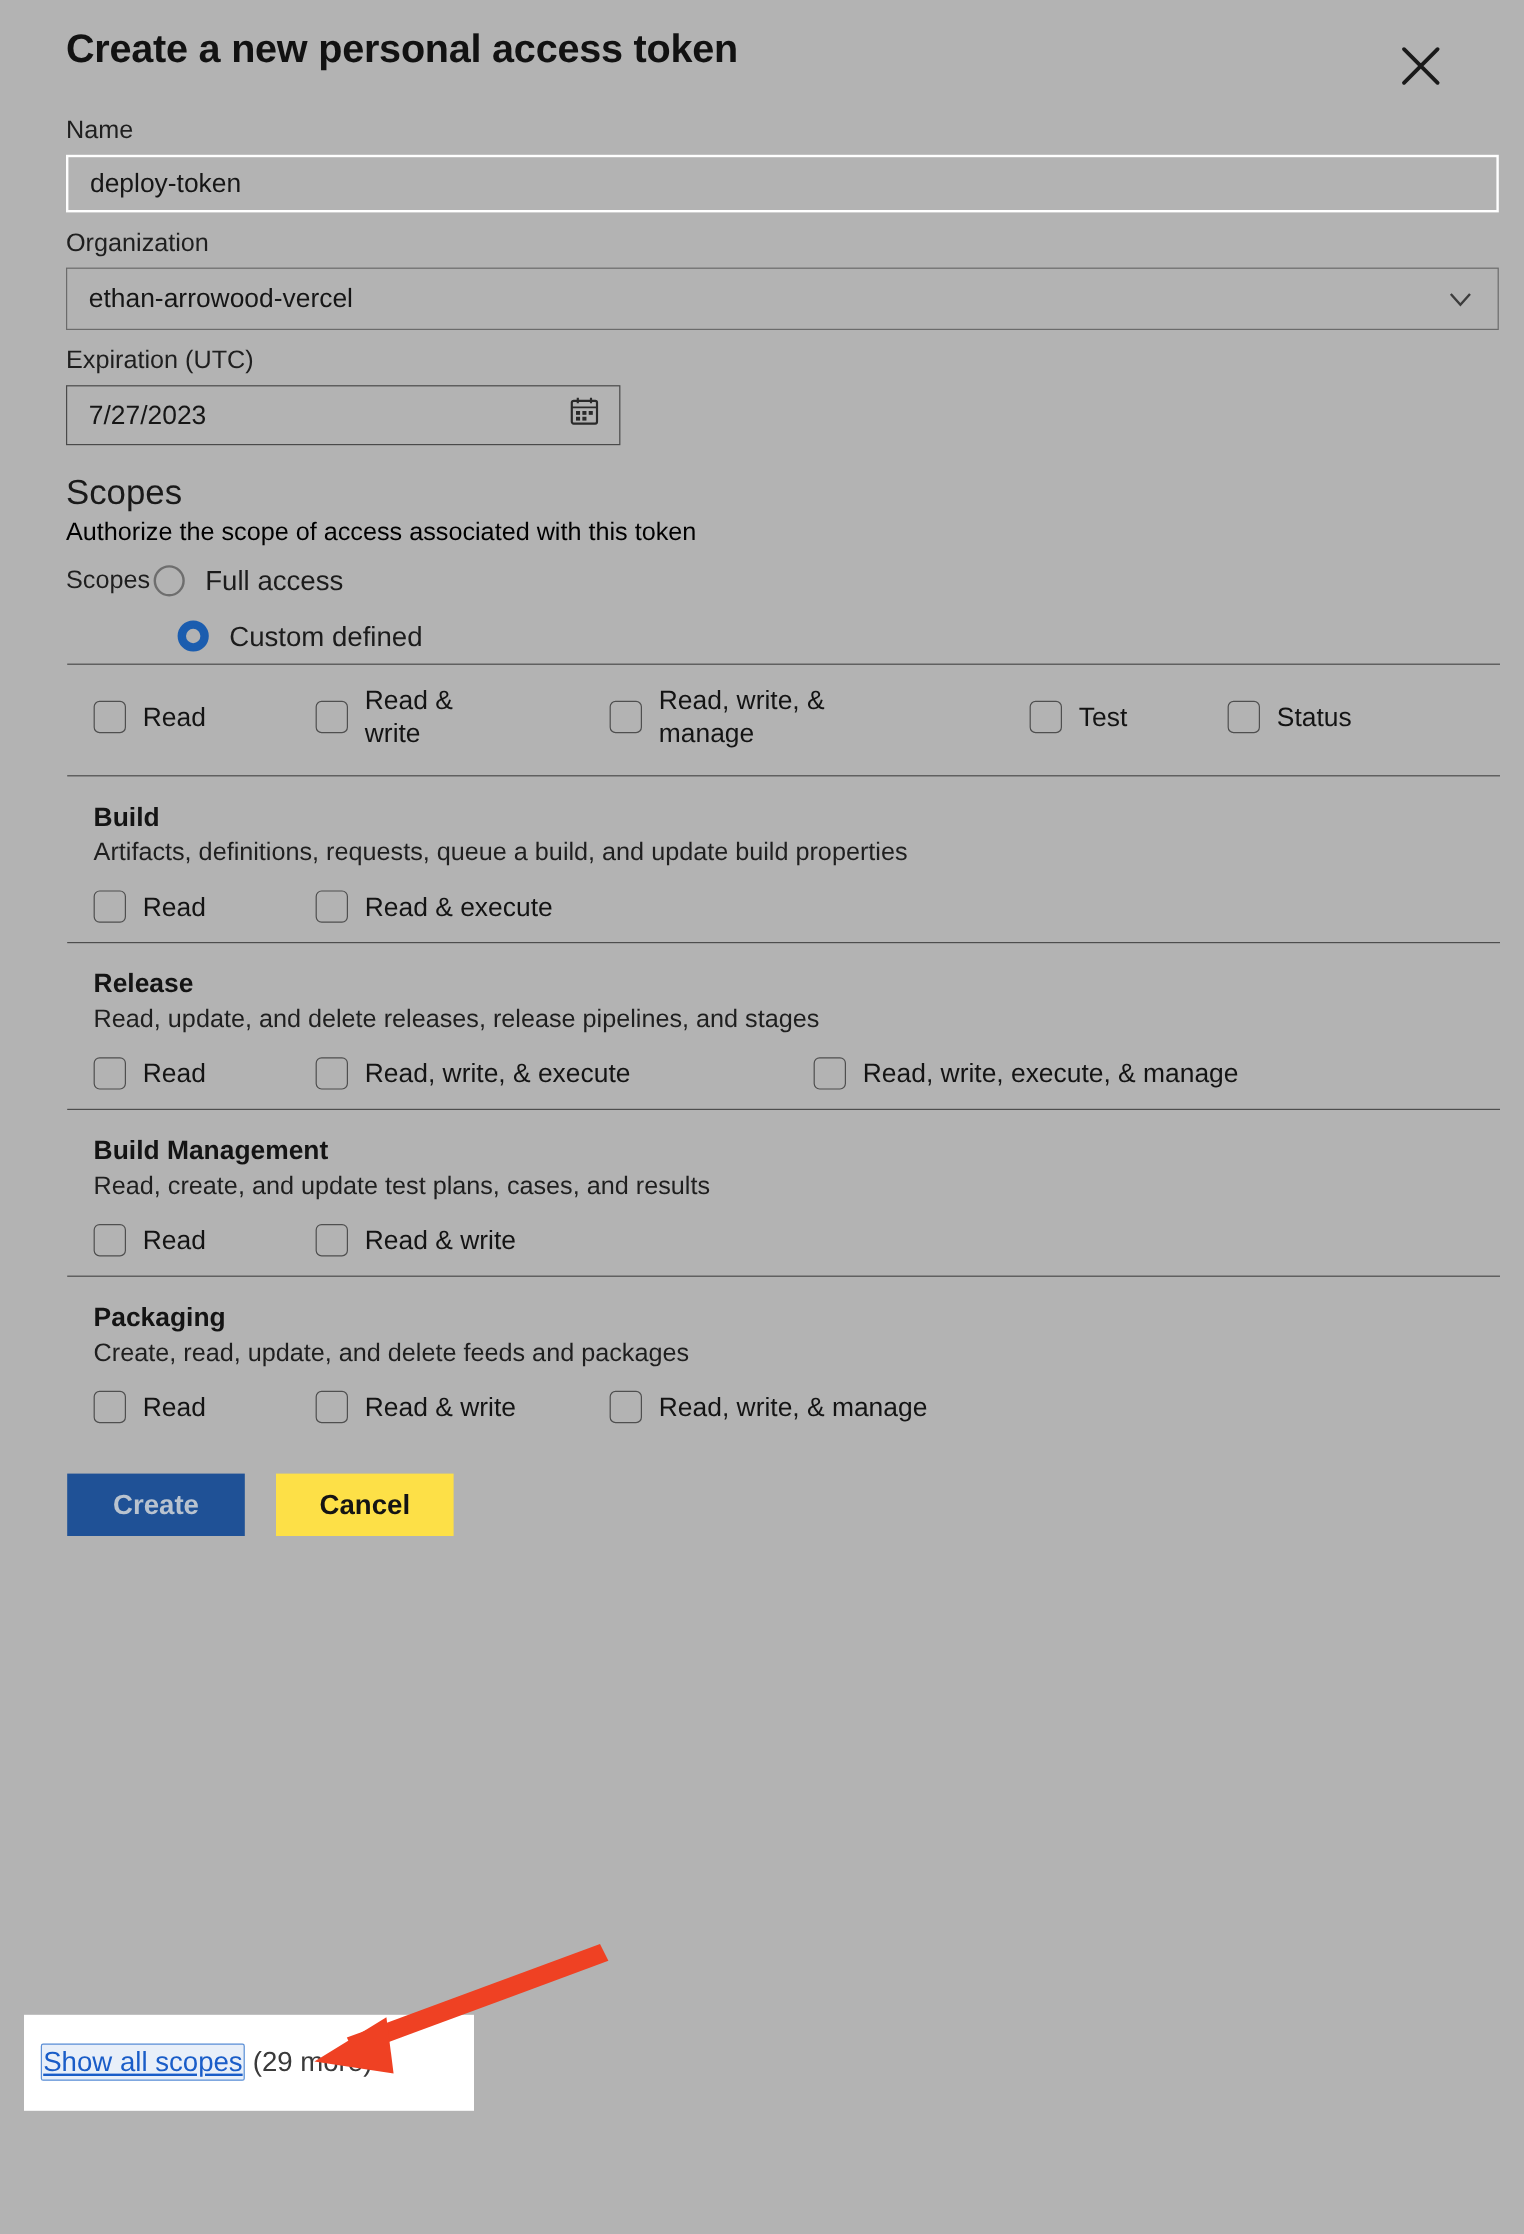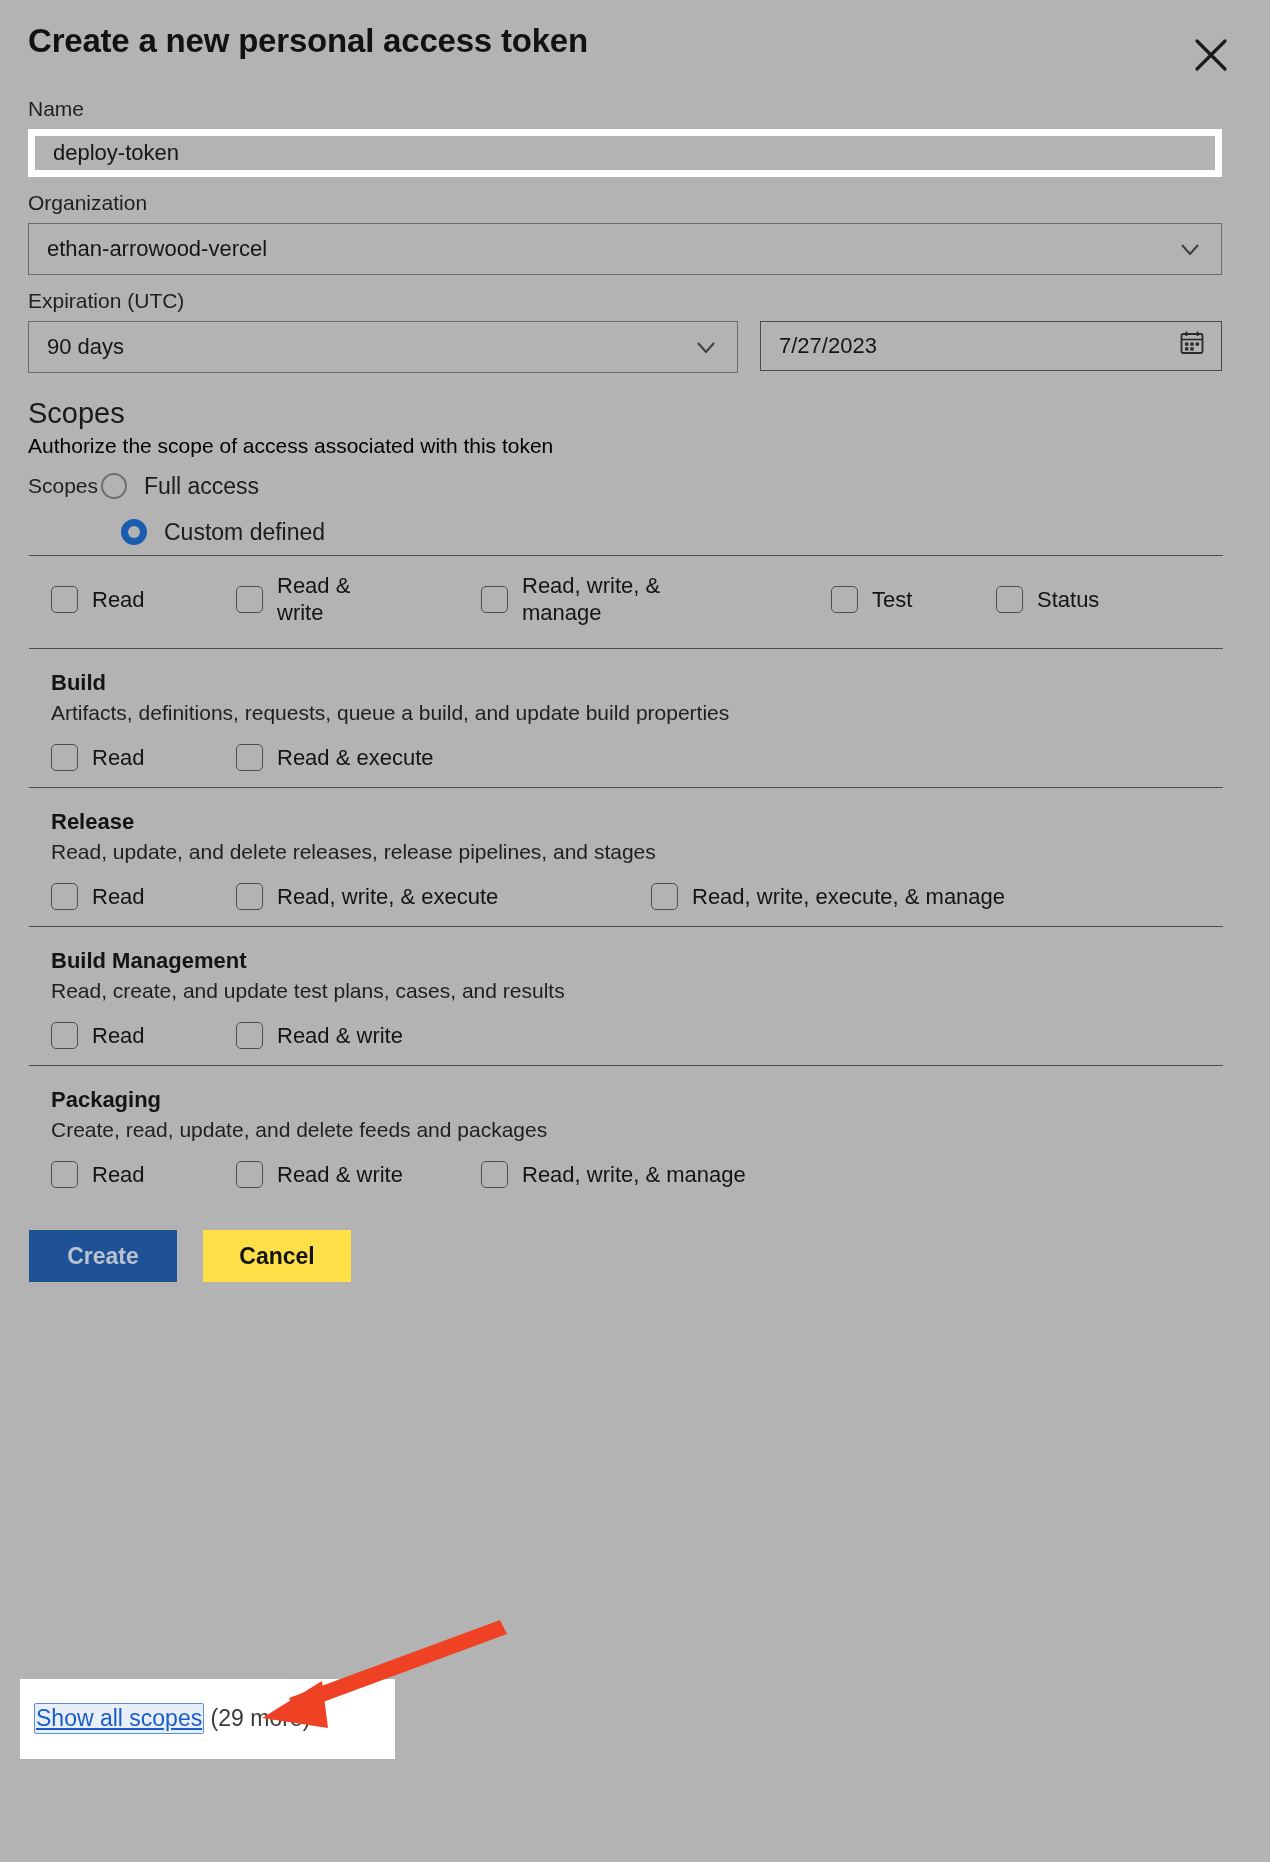--- a/index.html
+++ b/index.html
@@ -16,21 +16,21 @@
     position: relative;
     -webkit-font-smoothing: antialiased;
   }
 
   .dialog {
     position: absolute;
     left: 0; top: 0;
     width: 1270px;
     height: 1862px;
     box-sizing: border-box;
-    padding: 0 28px;
+    padding: 0 55px;
   }
 
   
   .header {
     position: relative;
     height: 96px;
   }
   .dialog-title {
     position: absolute;
     left: 0;
@@ -54,21 +54,21 @@
   .field-label {
     font-size: 21px;
     color: #1f1f1f;
     line-height: 26px;
     margin-bottom: 7px;
   }
   .text-input {
     box-sizing: border-box;
     width: 1194px;
     height: 48px;
-    border: 7px solid #ffffff;
+    border: 2px solid #ffffff;
     background: transparent;
     font-family: "Liberation Sans", sans-serif;
     font-size: 22px;
     color: #161616;
     padding: 0 18px;
     display: flex;
     align-items: center;
     margin-bottom: 13px;
   }
   .select-input {
@@ -354,28 +354,20 @@
     <span>ethan-arrowood-vercel</span>
     <span class="chev">
       <svg width="26" height="26" viewBox="0 0 26 26" aria-hidden="true">
         <path d="M5 9 L13 18 L21 9" fill="none" stroke="#3d3d3d" stroke-width="2"></path>
       </svg>
     </span>
   </div>
 
   <div class="field-label">Expiration (UTC)</div>
   <div class="expiry-row">
-    <div class="expiry-select">
-      <span>90 days</span>
-      <span class="chev">
-        <svg width="26" height="26" viewBox="0 0 26 26" aria-hidden="true">
-          <path d="M5 9 L13 18 L21 9" fill="none" stroke="#3d3d3d" stroke-width="2"></path>
-        </svg>
-      </span>
-    </div>
     <div class="expiry-date">
       <span>7/27/2023</span>
       <span>
         <svg width="30" height="30" viewBox="0 0 30 30" aria-hidden="true">
           <rect x="4.5" y="6" width="21" height="19" fill="none" stroke="#2a2a2a" stroke-width="1.8" rx="1.5"></rect>
           <line x1="4.5" y1="11.5" x2="25.5" y2="11.5" stroke="#2a2a2a" stroke-width="1.6"></line>
           <line x1="9.5" y1="3.5" x2="9.5" y2="8" stroke="#2a2a2a" stroke-width="1.8"></line>
           <line x1="20.5" y1="3.5" x2="20.5" y2="8" stroke="#2a2a2a" stroke-width="1.8"></line>
           <rect x="8" y="14.5" width="3.4" height="3.2" fill="#2a2a2a"></rect>
           <rect x="13.3" y="14.5" width="3.4" height="3.2" fill="#2a2a2a"></rect>

